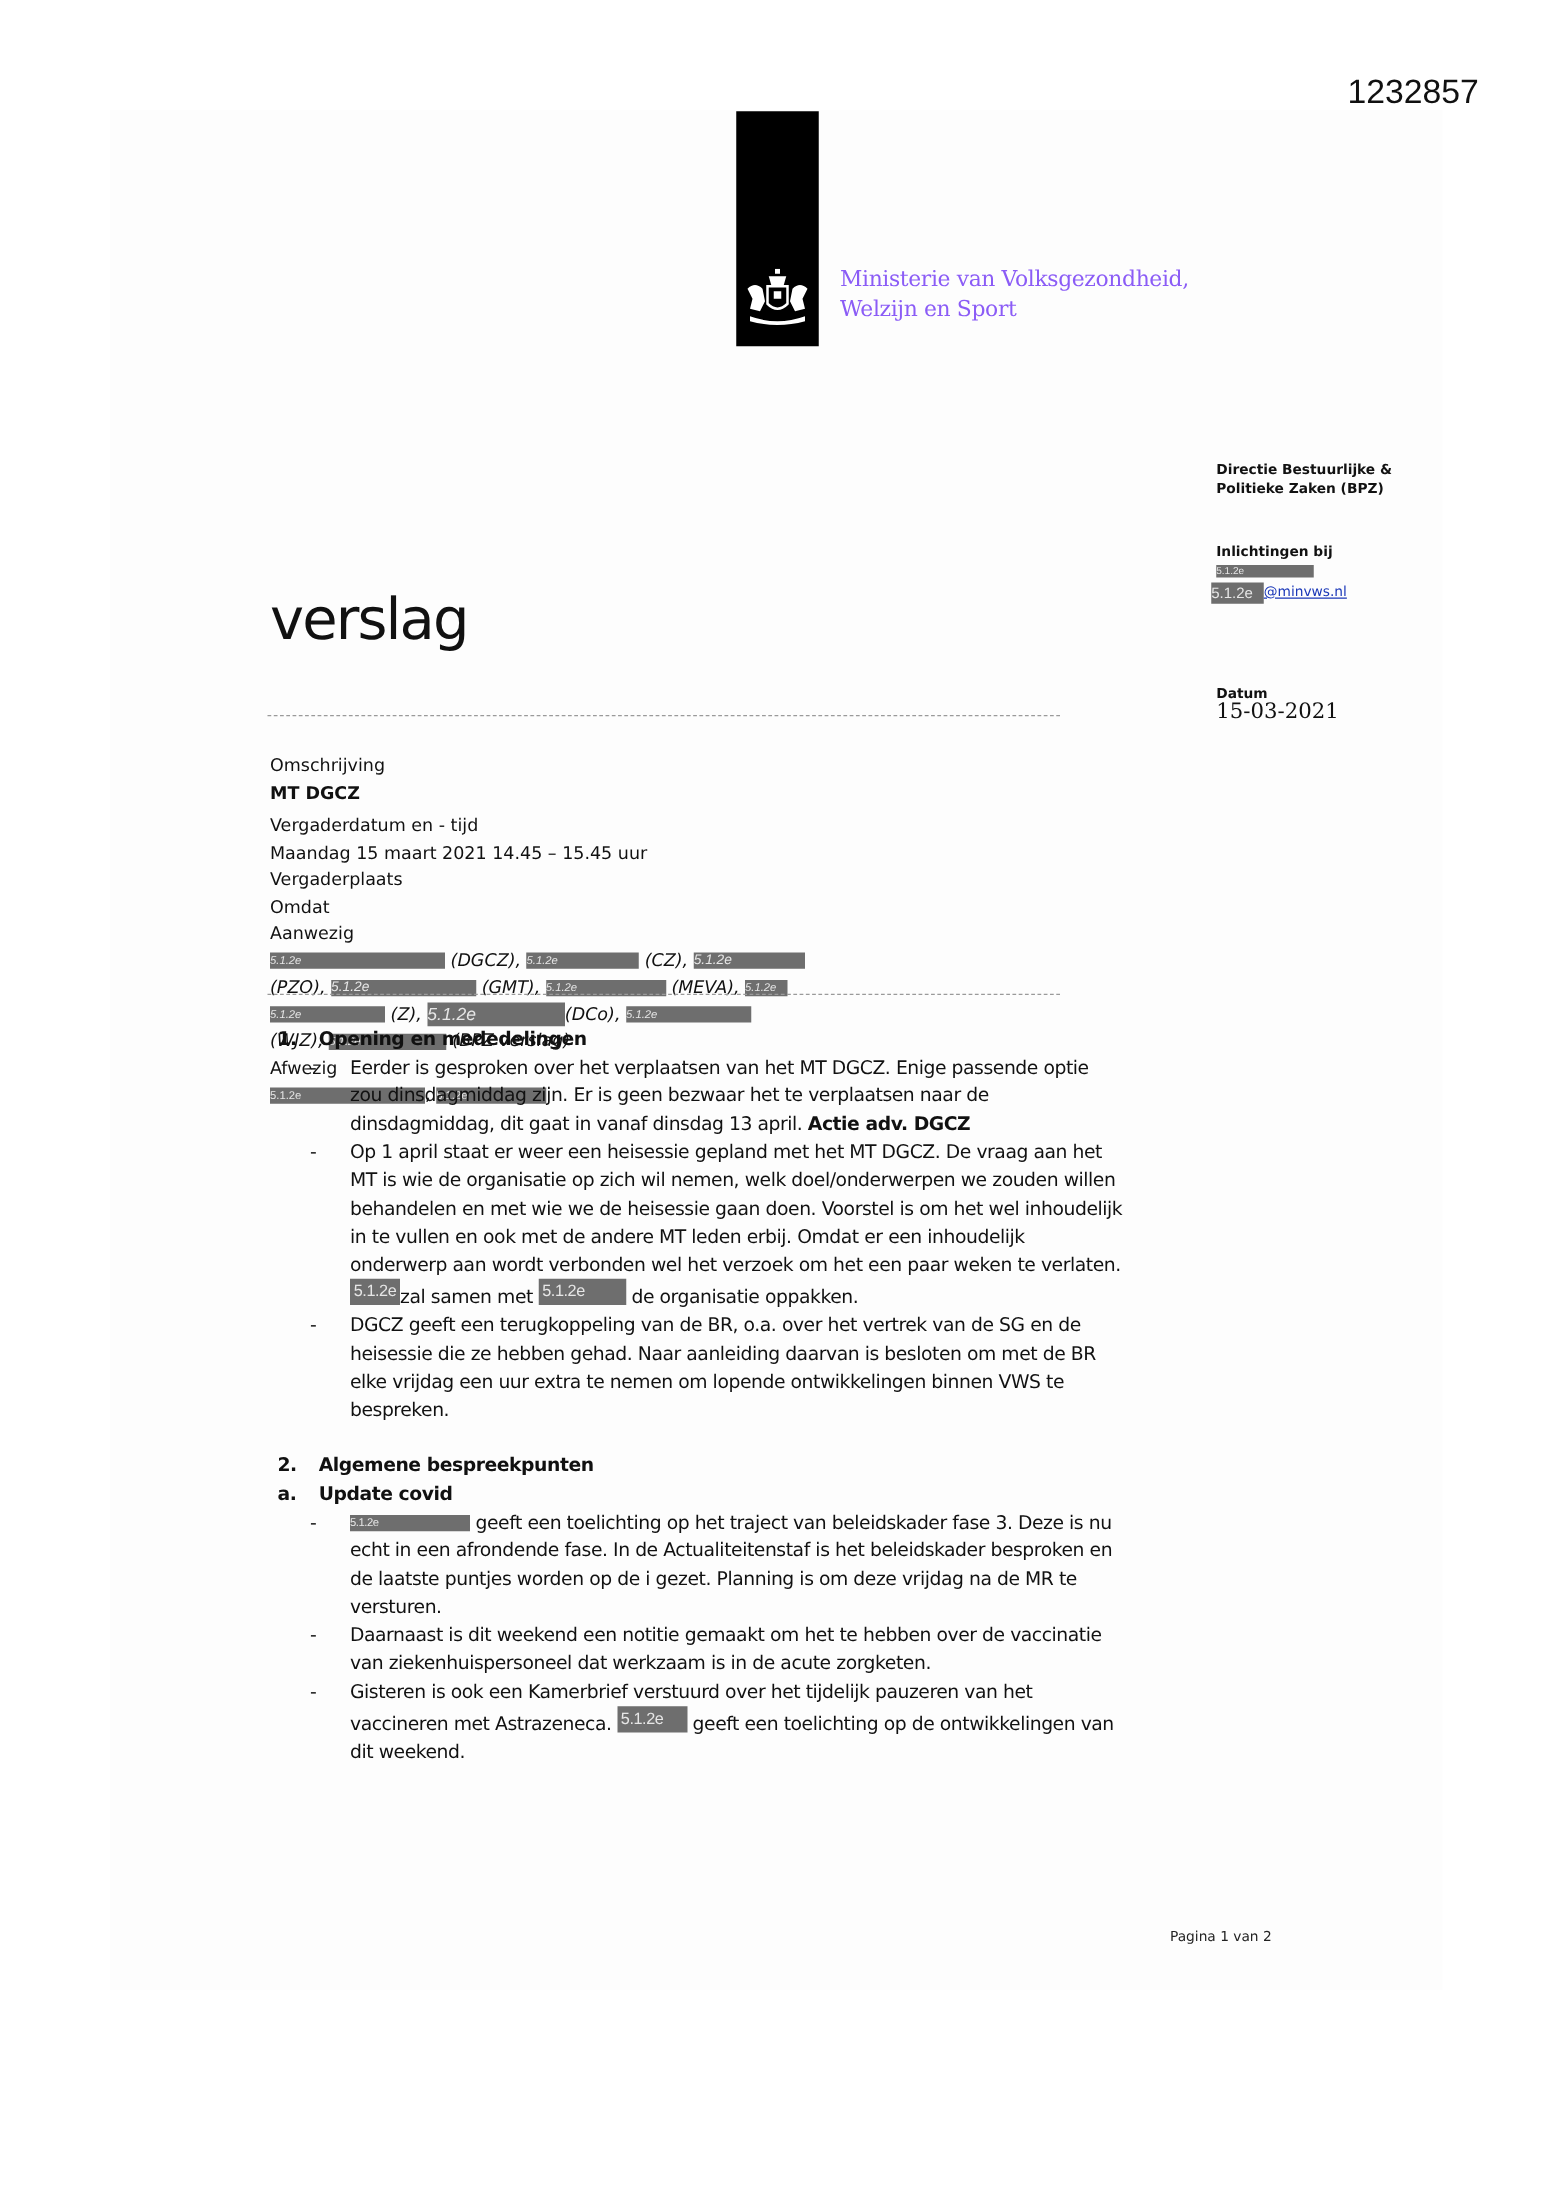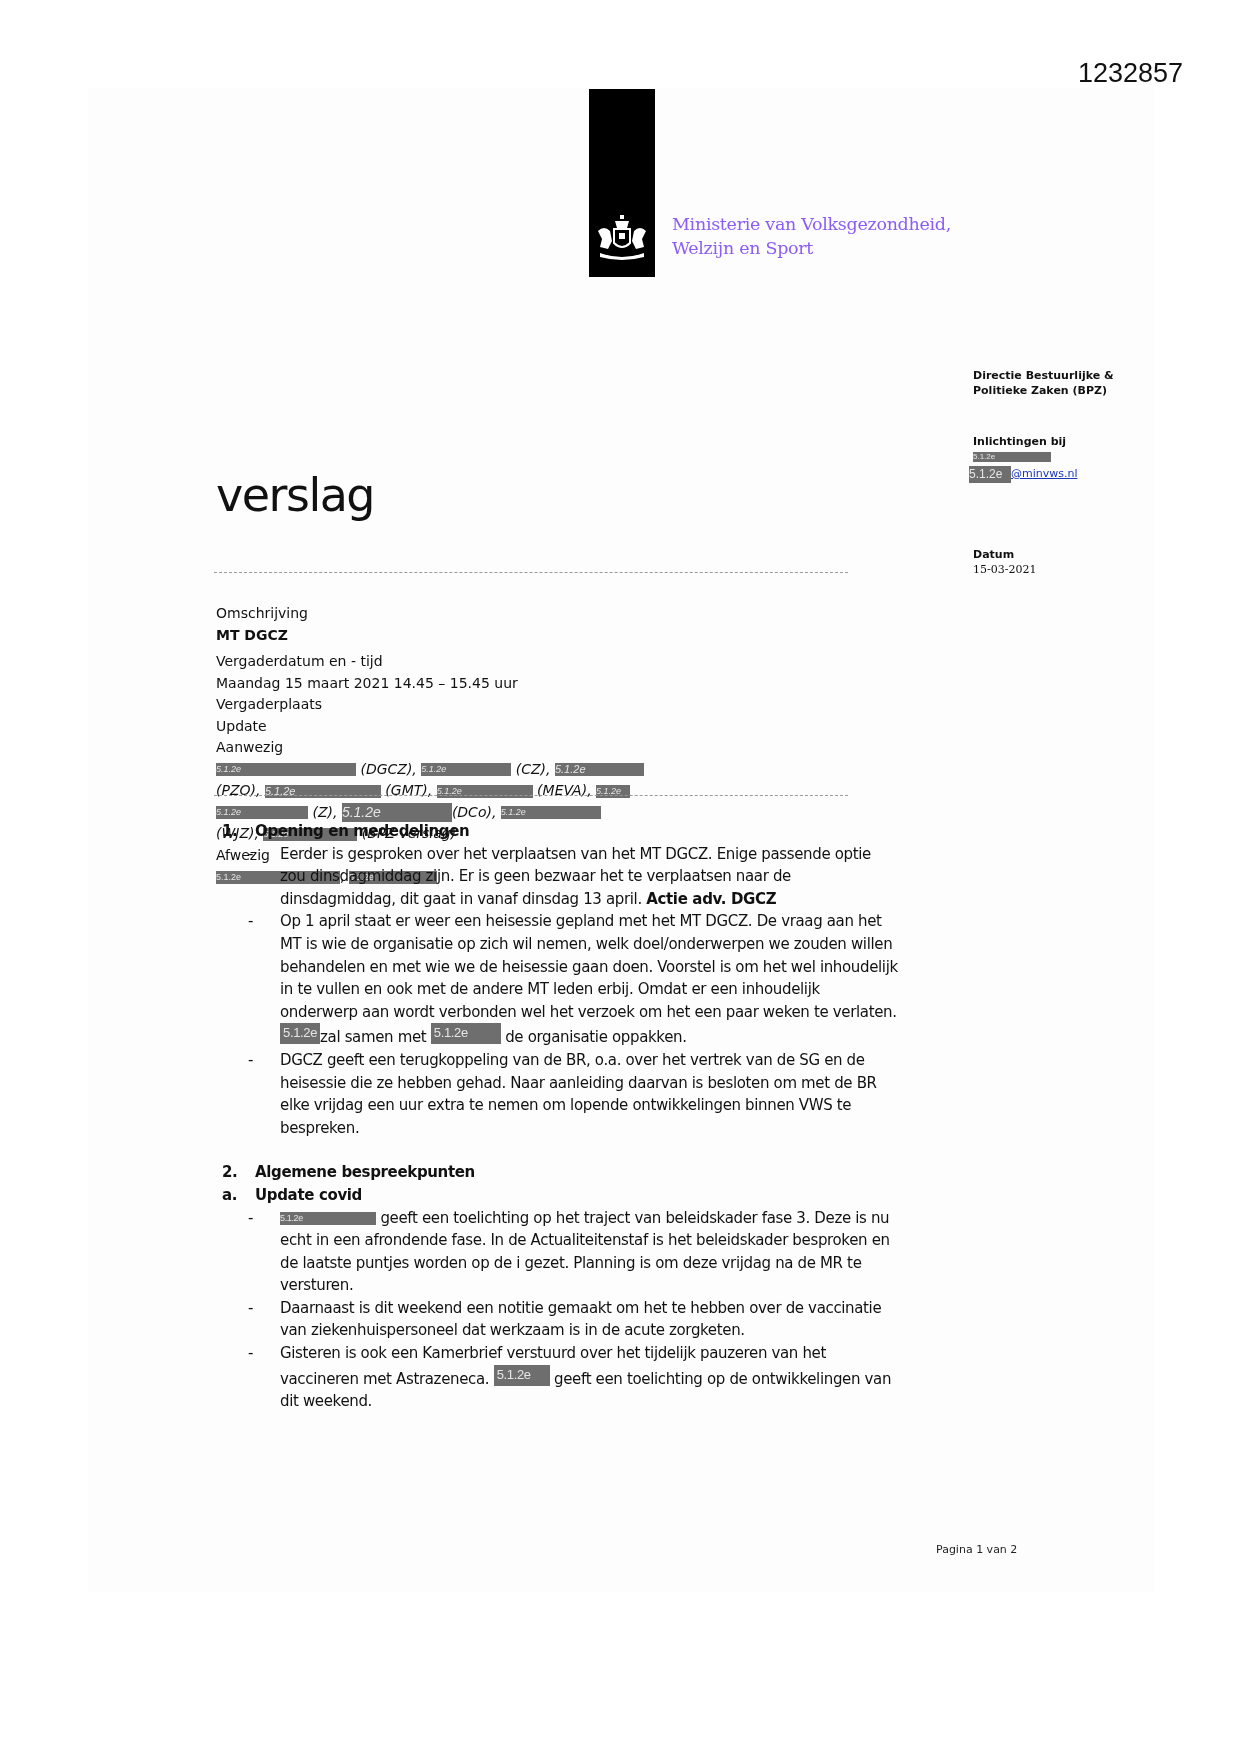--- a/index.html
+++ b/index.html
@@ -112,39 +112,39 @@
 </div>
 
 <div class="side" style="top:434px;">
   <b>Inlichtingen bij</b><br>
   <span class="redact r-sm" style="width:78px;height:10px;line-height:10px;font-size:8px;">5.1.2e</span><br>
   <span class="redact" style="width:42px;height:17px;line-height:17px;font-size:12px;margin-top:2px;margin-left:-4px;">5.1.2e</span><span class="link">@minvws.nl</span>
 </div>
 
 <div class="side" style="top:547px;">
   <b>Datum</b><br>
-  <span style="font-family:'DejaVu Serif',serif;font-size:11px;">15-03-2021</span>
+  <span style="font-family:'DejaVu Serif',serif;font-size:17px;">15-03-2021</span>
 </div>
 
 <div class="title">verslag</div>
 
 <div class="sep" style="top:572px;"></div>
 
 <div class="meta">
   <div class="meta-row">
     <div class="meta-label">Omschrijving</div>
     <div class="meta-value"><b>MT DGCZ</b></div>
   </div>
   <div class="meta-row" style="margin-top:5px;">
     <div class="meta-label">Vergaderdatum en - tijd</div>
     <div class="meta-value">Maandag 15 maart 2021 14.45 – 15.45 uur</div>
   </div>
   <div class="meta-row">
     <div class="meta-label">Vergaderplaats</div>
-    <div class="meta-value">Update</div>
+    <div class="meta-value">Omdat</div>
   </div>
   <div class="meta-row">
     <div class="meta-label">Aanwezig</div>
     <div class="meta-value">
       <div class="att-line">
         <span class="redact r-sm" style="width:140px;">5.1.2e</span>
         <span>(DGCZ),</span>
         <span class="redact r-sm" style="width:90px;">5.1.2e</span>
         <span>(CZ),</span>
         <span class="redact r-sm" style="width:89px;font-size:11px;">5.1.2e</span>

